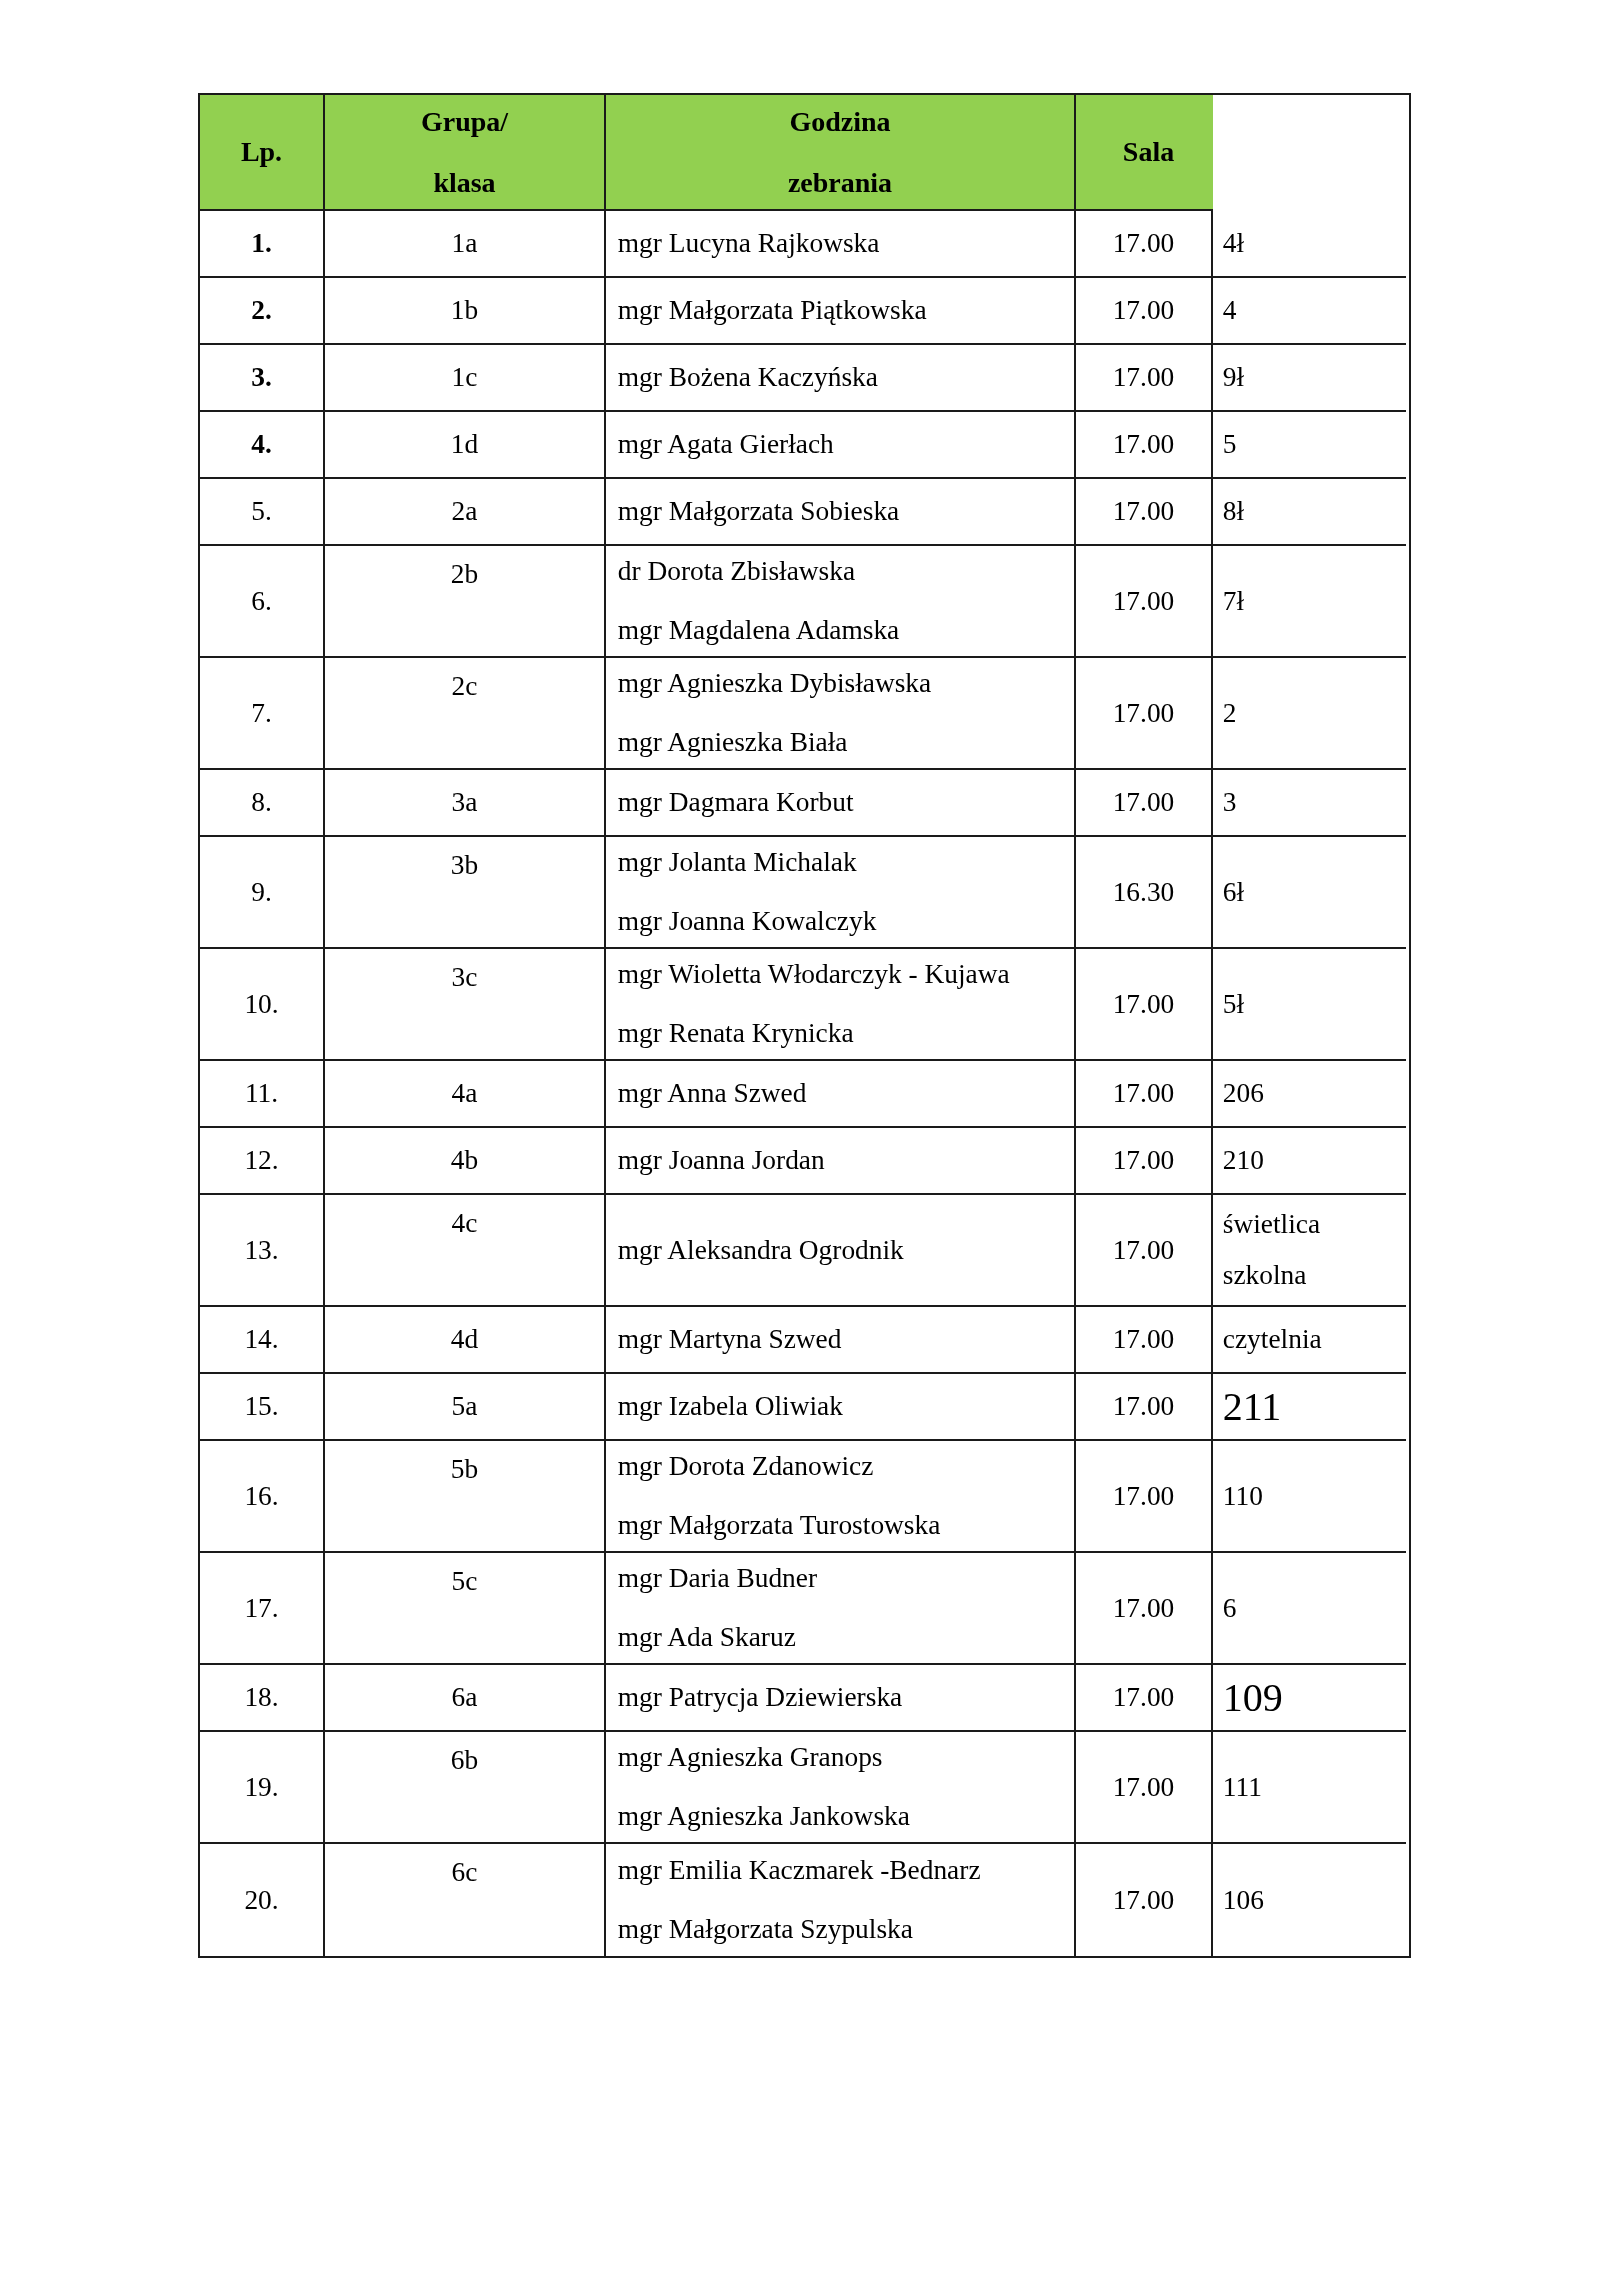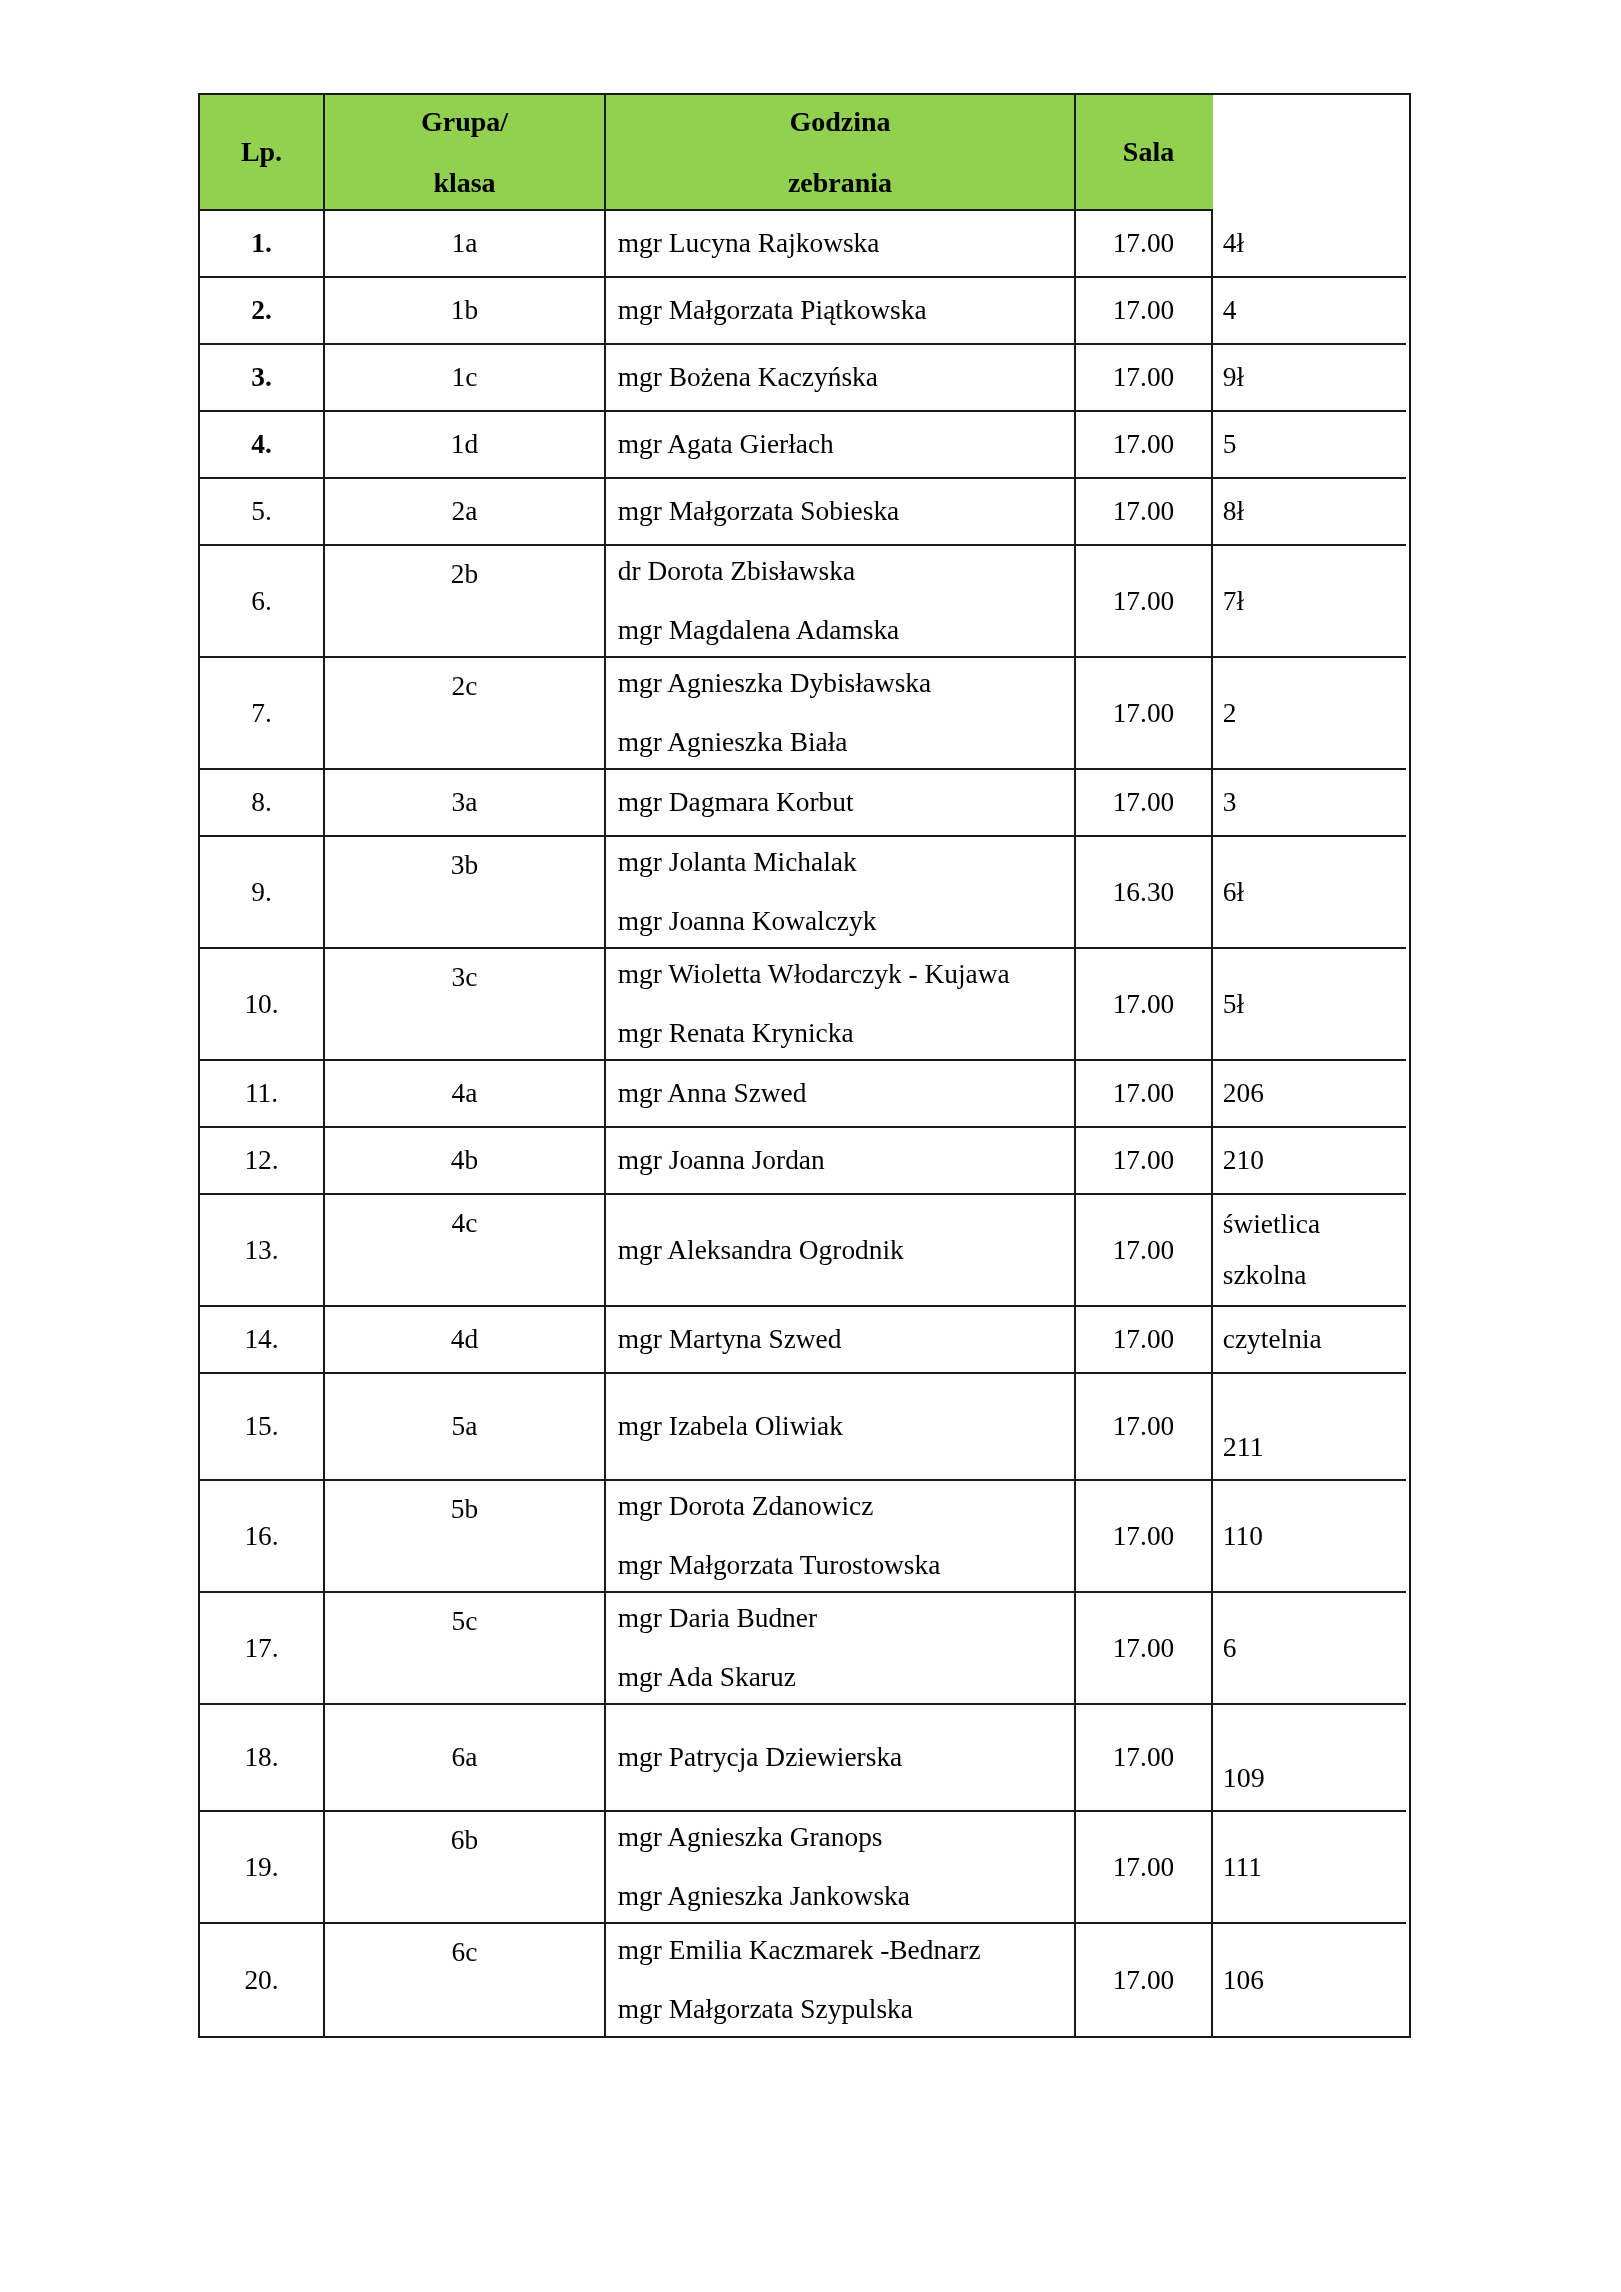--- a/index.html
+++ b/index.html
@@ -69,21 +69,21 @@
     row-gap: 25.5px;
   }
   .c-godz { align-items: center; text-align: center; gap: 32px; }
   .c-sala {
     align-items: flex-start;
     text-align: left;
     padding-left: 9.8px;
     padding-right: 5.9px;
     line-height: 1.85;
   }
-  .c-sala.large { font-size: 28px; line-height: 1.2; margin-top: 40px; }
+  .c-sala.large { font-size: 40px; line-height: 1.2; }
   .teacher-line { display: block; }
 </style>
 </head>
 <body>
 
 <div class="doc-table">
   <div class="row header">
     <div class="cell c-lp">
       <span>Lp.</span>
     </div>

